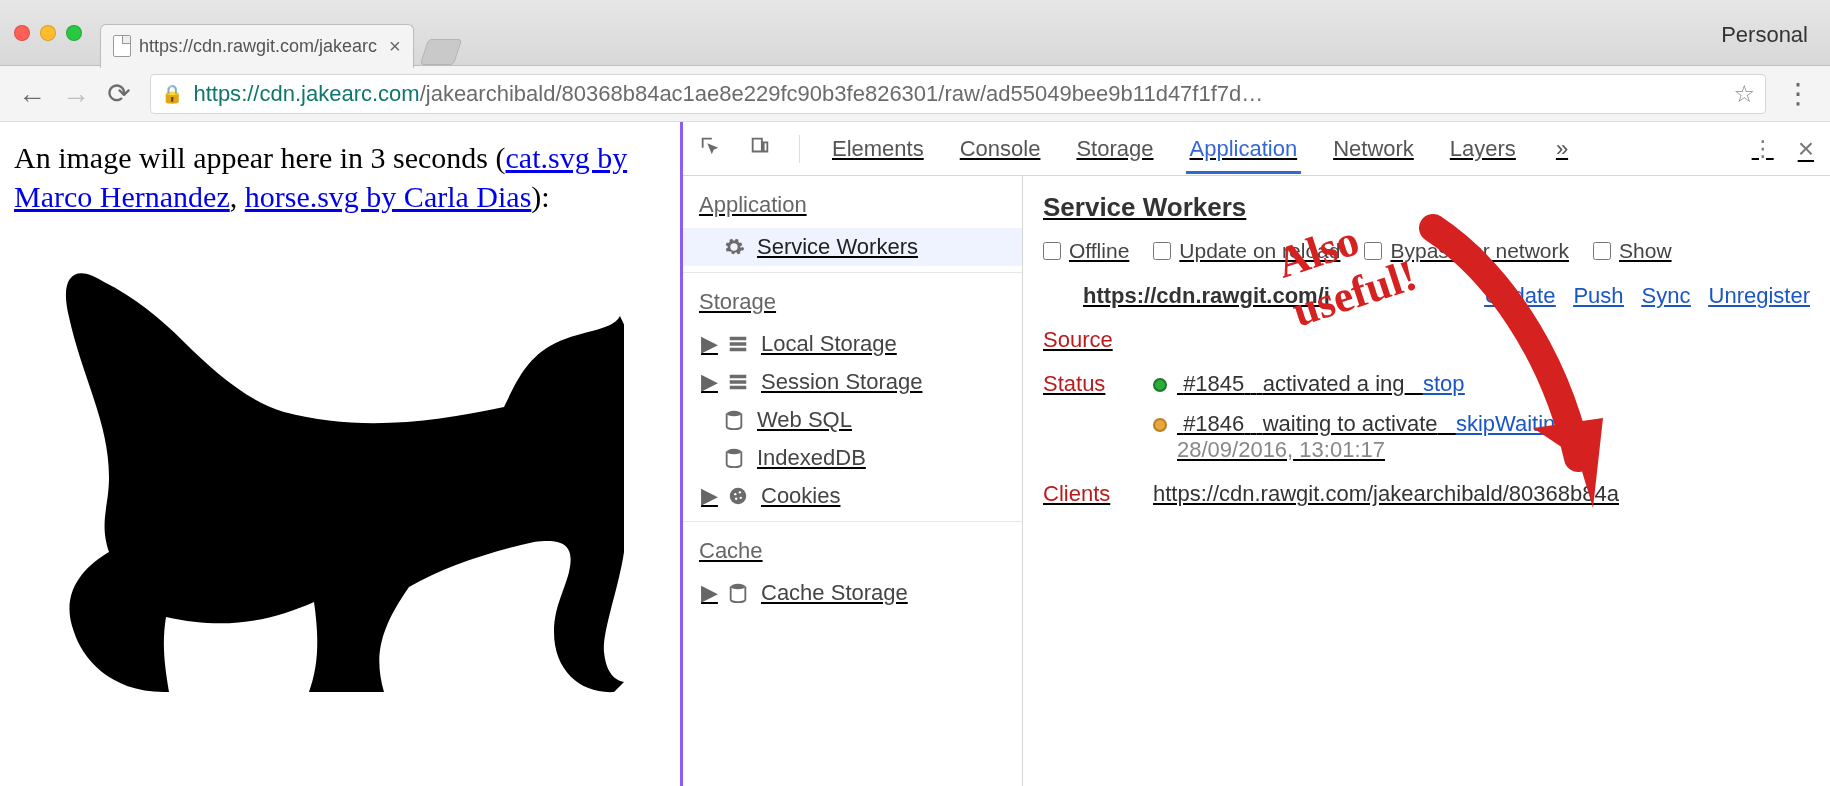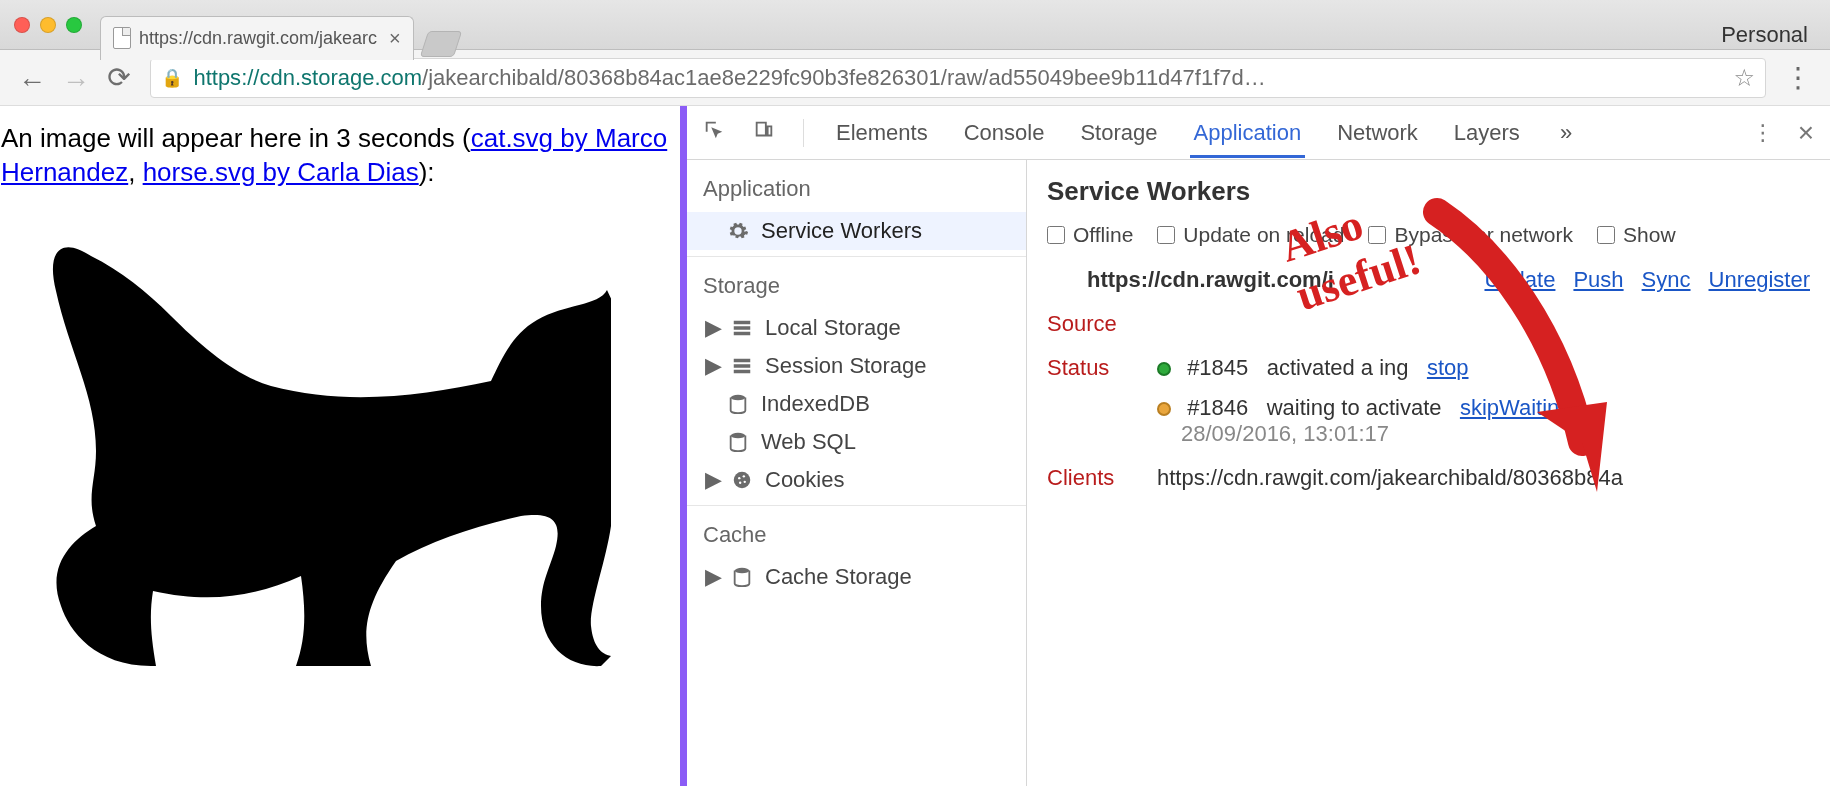--- a/index.html
+++ b/index.html
@@ -1,20 +1,20 @@
 <!DOCTYPE html>
 <html><head>
 <meta charset="utf-8">
 <style>
   * { box-sizing: border-box; margin: 0; padding: 0; }
   html, body { width: 1830px; height: 786px; font-family: -apple-system, "Helvetica Neue", Arial, sans-serif; background: #fff; }
   body { display: flex; flex-direction: column; overflow: hidden; }
 
   
-  .titlebar { height: 50px; background: linear-gradient(#e6e6e6, #d8d8d8); display: flex; align-items: center; padding: 0 14px; position: relative; border-bottom: 1px solid #bdbdbd; }
+  .titlebar { height: 66px; background: linear-gradient(#e6e6e6, #d8d8d8); display: flex; align-items: center; padding: 0 14px; position: relative; border-bottom: 1px solid #bdbdbd; }
   .traffic { display: flex; gap: 10px; margin-right: 18px; }
   .dot { width: 16px; height: 16px; border-radius: 50%; border: 1px solid rgba(0,0,0,.15); }
   .dot.red { background:#ff5f57; } .dot.yellow { background:#febc2e; } .dot.green { background:#28c840; }
   .tab { display:flex; align-items:center; height: 44px; background:#f4f4f4; border:1px solid #bcbcbc; border-bottom:none; border-radius: 6px 6px 0 0; padding:0 12px; margin-top:26px; max-width: 420px; gap:8px; color:#555; font-size:18px; }
   .tab .page-icon { width:18px; height:22px; border:1px solid #999; border-radius:2px; position:relative; background:#fff; }
   .tab .page-icon::after { content:''; position:absolute; top:0; right:0; width:7px; height:7px; border-left:1px solid #999; border-bottom:1px solid #999; background:#eee; }
   .tab .close { color:#666; font-size:20px; margin-left:4px; }
   .newtab { width:34px; height:26px; background:#c9c9c9; margin-top:38px; margin-left:10px; transform: skewX(-18deg); border-radius:4px; border:1px solid #b4b4b4; }
   .personal { position:absolute; right:22px; top:22px; font-size:22px; color:#333; }
 
@@ -23,26 +23,26 @@
   .navicon.disabled { color:#bfbfbf; }
   .omnibox { flex:1; height:40px; border:1px solid #d6d6d6; background:#fff; border-radius:4px; display:flex; align-items:center; padding:0 10px; font-size:22px; gap:10px; color:#555; overflow:hidden; white-space:nowrap; }
   .lock { color:#0b8f3b; font-size:18px; }
   .url-secure { color:#0f766e; }
   .url-rest { color:#6b6b6b; }
   .star { color:#888; font-size:24px; margin-left:auto; }
   .menu3 { color:#666; font-size:28px; }
 
   
   .split { flex:1; display:flex; min-height:0; }
-  .page { width: 680px; padding: 16px 1px; font-family: Liberation Sans, sans-serif; font-size:26px; line-height:1.3; color:#000; }
+  .page { width: 680px; padding: 16px 14px; font-family: Liberation Serif, serif; font-size:30px; line-height:1.3; color:#000; }
   .page a { color:#0000ee; text-decoration: underline; }
   .cat { margin-top:6px; }
   .cat svg { width:610px; height:490px; }
 
-  .devtools { flex:1; display:flex; flex-direction:column; border-left:7px solid #8b5cf6; background:#fff; font-family: -apple-system, "Helvetica Neue", Arial, sans-serif; position:relative; }
+  .devtools { flex:1; display:flex; flex-direction:column; border-left:3px solid #8b5cf6; background:#fff; font-family: -apple-system, "Helvetica Neue", Arial, sans-serif; position:relative;text-decoration:underline; }
   .dt-tabs { height:54px; border-bottom:1px solid #d6d6d6; display:flex; align-items:center; gap:28px; padding:0 16px; font-size:22px; color:#555; }
   .dt-tabs .iconbtn { font-size:22px; color:#555; }
   .dt-tabs .sep { width:1px; height:28px; background:#ddd; }
   .dt-tab { padding:12px 4px; cursor:pointer; }
   .dt-tab.active { color:#3367d6; border-bottom:3px solid #3367d6; padding-bottom:9px; }
   .dt-more { margin-left:4px; }
   .dt-right { margin-left:auto; display:flex; align-items:center; gap:24px; color:#777; }
   .dt-right .close { font-size:28px; }
 
   .dt-body { flex:1; display:flex; min-height:0; }
@@ -96,21 +96,21 @@
   <div class="personal">Personal</div>
 </div>
 
 <div class="addrbar">
   <span class="navicon">←</span>
   <span class="navicon disabled">→</span>
   <span class="navicon">⟳</span>
   <div class="omnibox">
     <span class="lock">🔒</span>
     <span>
-      <span class="url-secure">https</span><span class="url-secure">://cdn.storage.com</span><span class="url-rest">/jakearchibald/80368b84ac1ae8e229fc90b3fe826301/raw/ad55049bee9b11d47f1f7d…</span>
+      <span class="url-secure">https</span><span class="url-secure">://cdn.jakearc.com</span><span class="url-rest">/jakearchibald/80368b84ac1ae8e229fc90b3fe826301/raw/ad55049bee9b11d47f1f7d…</span>
     </span>
     <span class="star">☆</span>
   </div>
   <span class="menu3">⋮</span>
 </div>
 
 <div class="split">
   <div class="page">
     <p>
       <span>An image will appear here in 3 seconds (</span><a>cat.svg by Marco Hernandez</a><span>, </span><a>horse.svg by Carla Dias</a><span>):</span>
@@ -180,30 +180,30 @@
             </span>
           <span>Session Storage</span>
         </div>
         <div class="side-item">
           <span class="ic">
               <svg class="ic-svg" viewBox="0 0 24 24">
                 <ellipse cx="12" cy="5" rx="8" ry="3" fill="#6b6b6b"></ellipse>
                 <path d="M4 5v14c0 1.7 3.6 3 8 3s8-1.3 8-3V5" fill="none" stroke="#6b6b6b" stroke-width="2"></path>
               </svg>
             </span>
-          <span>IndexedDB</span>
+          <span>Web SQL</span>
         </div>
         <div class="side-item">
           <span class="ic">
               <svg class="ic-svg" viewBox="0 0 24 24">
                 <ellipse cx="12" cy="5" rx="8" ry="3" fill="#6b6b6b"></ellipse>
                 <path d="M4 5v14c0 1.7 3.6 3 8 3s8-1.3 8-3V5" fill="none" stroke="#6b6b6b" stroke-width="2"></path>
               </svg>
             </span>
-          <span>Web SQL</span>
+          <span>IndexedDB</span>
         </div>
         <div class="side-item">
           <span class="caret">▶</span>
           <span class="ic">
               <svg class="ic-svg" viewBox="0 0 24 24">
                 <circle cx="12" cy="12" r="9" fill="#6b6b6b"></circle>
                 <circle cx="9" cy="10" r="1.3" fill="#fff"></circle>
                 <circle cx="14" cy="8" r="1.3" fill="#fff"></circle>
                 <circle cx="15" cy="14" r="1.3" fill="#fff"></circle>
                 <circle cx="10" cy="15" r="1.3" fill="#fff"></circle>

